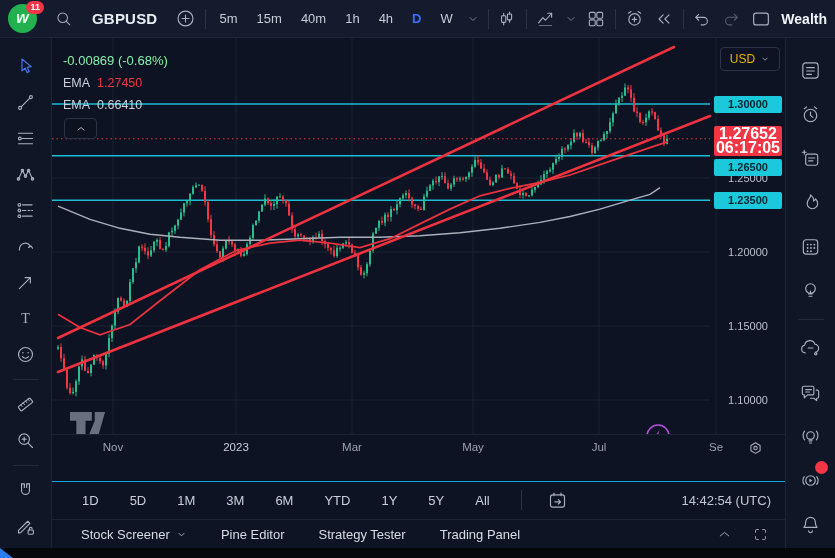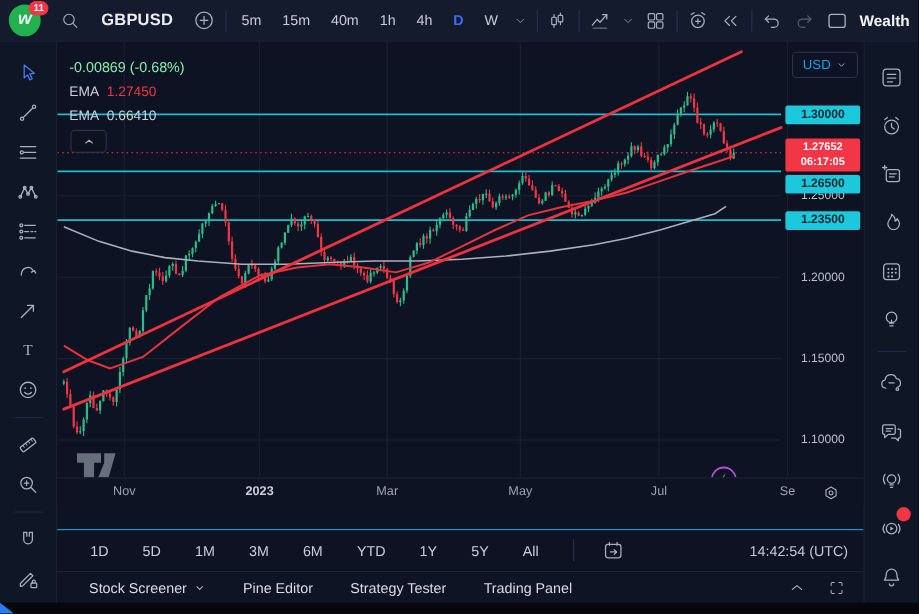--- a/index.html
+++ b/index.html
@@ -42,30 +42,30 @@
   .chart{position:relative;width:733px;height:412px;background:#0d1322;overflow:hidden;}
   .chart svg.plot{position:absolute;left:0;top:0;}
   .legend{position:absolute;left:11px;top:12px;font-size:12.5px;line-height:22px;z-index:5;}
   .legend .chg{color:#86efac;font-size:13px;}
   .legend .ema-lbl{color:#c9ced9;margin-right:7px;}
   .legend .v-red{color:#f23645;}
   .legend .v-gray{color:#cfd3da;}
   .collapse-btn{position:absolute;left:12px;top:80px;width:33px;height:21px;border:1px solid #2a3347;border-radius:4px;
        display:flex;align-items:center;justify-content:center;z-index:5;background:rgba(13,19,34,.6);}
   .usd-dd{position:absolute;left:668px;top:9px;width:60px;height:24px;border:1px solid #2a3347;border-radius:4px;
-       display:flex;align-items:center;justify-content:center;gap:5px;font-size:12px;color:#0ea5e9;z-index:6;background:#0d1322;}
+       display:flex;align-items:center;justify-content:center;gap:5px;font-size:12px;color:#eab308;z-index:6;background:#0d1322;}
   .axis-label{position:absolute;left:662px;width:68px;text-align:center;font-size:11px;z-index:4;}
   .axis-tick{color:#b9c0cc;height:14px;line-height:14px;}
   .px-box{border-radius:2px;height:17px;line-height:17px;font-weight:bold;}
   .px-cyan{background:#1cc8dc;color:#05252d;}
-  .px-red{background:#f23645;color:#fff;height:30px;line-height:14px;padding-top:1px;font-size:10px;z-index:5;text-align:center;}
+  .px-red{background:#f23645;color:#fff;height:30px;line-height:14px;padding-top:1px;font-size:16px;z-index:5;text-align:center;}
   
   .taxis{position:relative;height:28px;border-top:1px solid #1b2334;background:#0d1322;font-size:11.5px;color:#9aa2b2;}
   .taxis .tl{position:absolute;top:6px;transform:translateX(-50%);}
-  .taxis .tl.year{color:#c9cfdb;font-weight:bold;}
+  .taxis .tl.year{color:#c9cfdb;font-weight:normal;}
   .taxis .gear{position:absolute;left:690px;top:1px;}
   
   .rangebar{height:40px;border-top:1px solid #0ea5e9;display:flex;align-items:center;padding:0 14px 0 22px;gap:15px;background:#0d1322;margin-top:20px;}
   .rng{font-size:13px;color:#c8cfdb;padding:4px 8px;border-radius:4px;cursor:pointer;}
   .rangebar .vsep{margin:0 8px;}
   .clock{margin-left:auto;font-size:13px;color:#c2c8d4;}
   
   .tabsbar{height:30px;border-top:1px solid #1b2334;display:flex;align-items:center;padding:0 12px;gap:0;background:#0e1424;}
   .btab{font-size:13px;color:#d7dce5;padding:0 17px;display:flex;align-items:center;gap:6px;cursor:pointer;white-space:nowrap;}
   .tabs-right{margin-left:auto;display:flex;align-items:center;gap:10px;}

